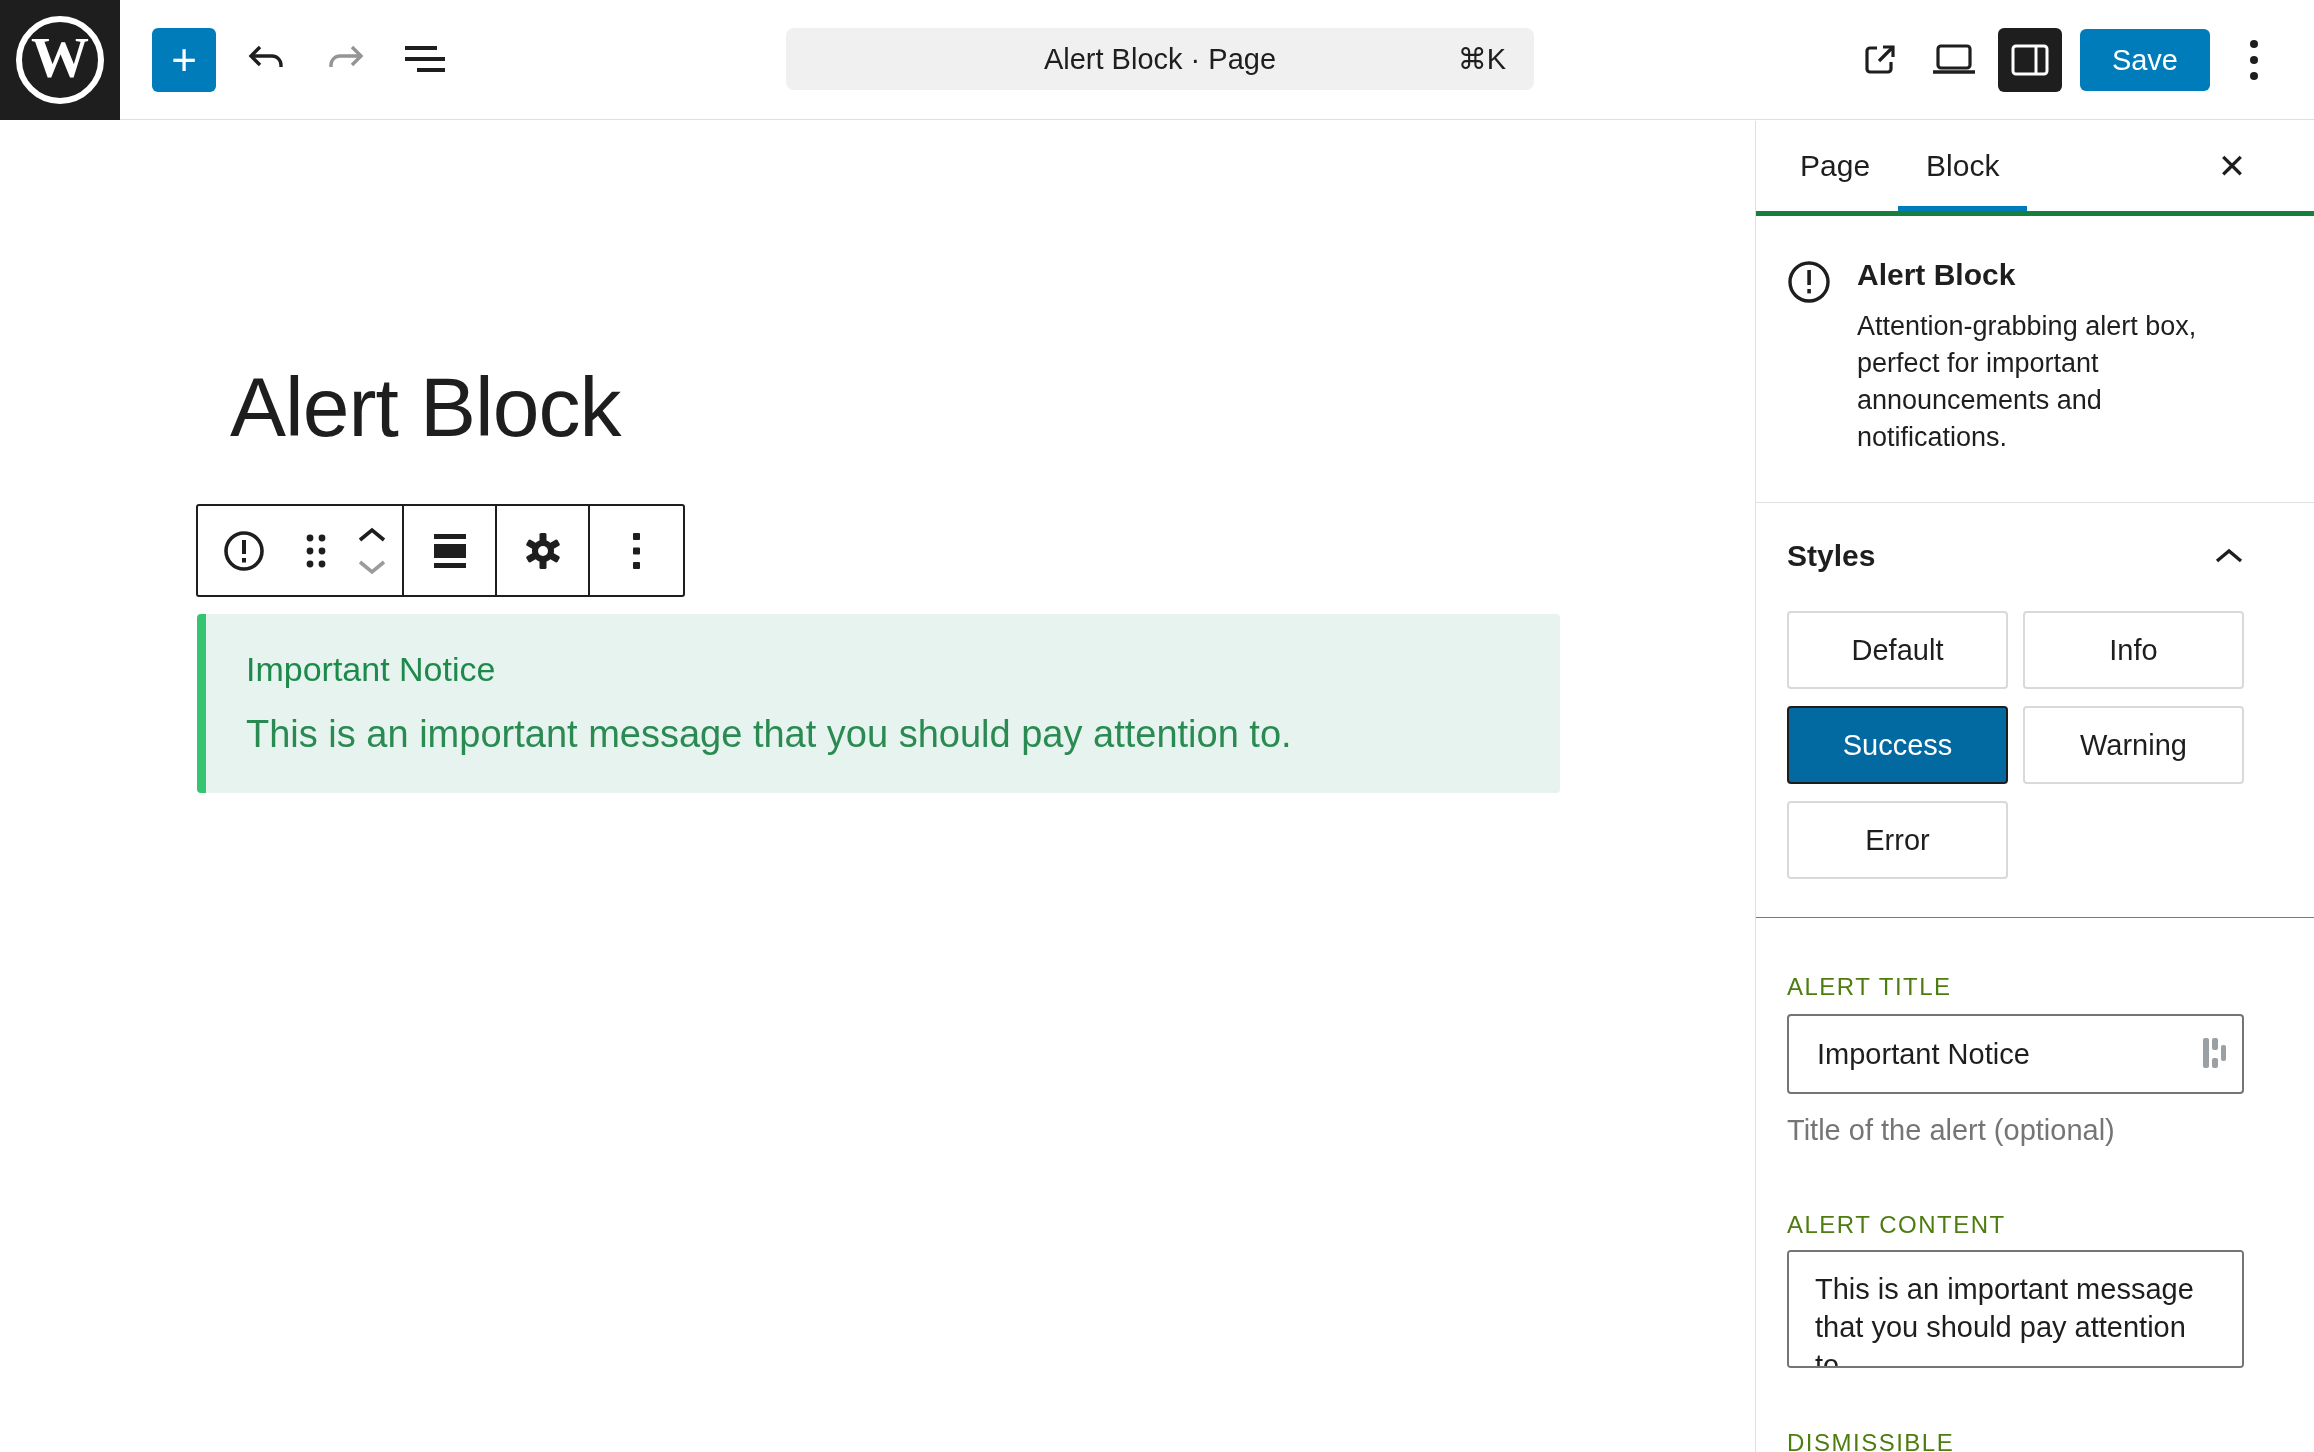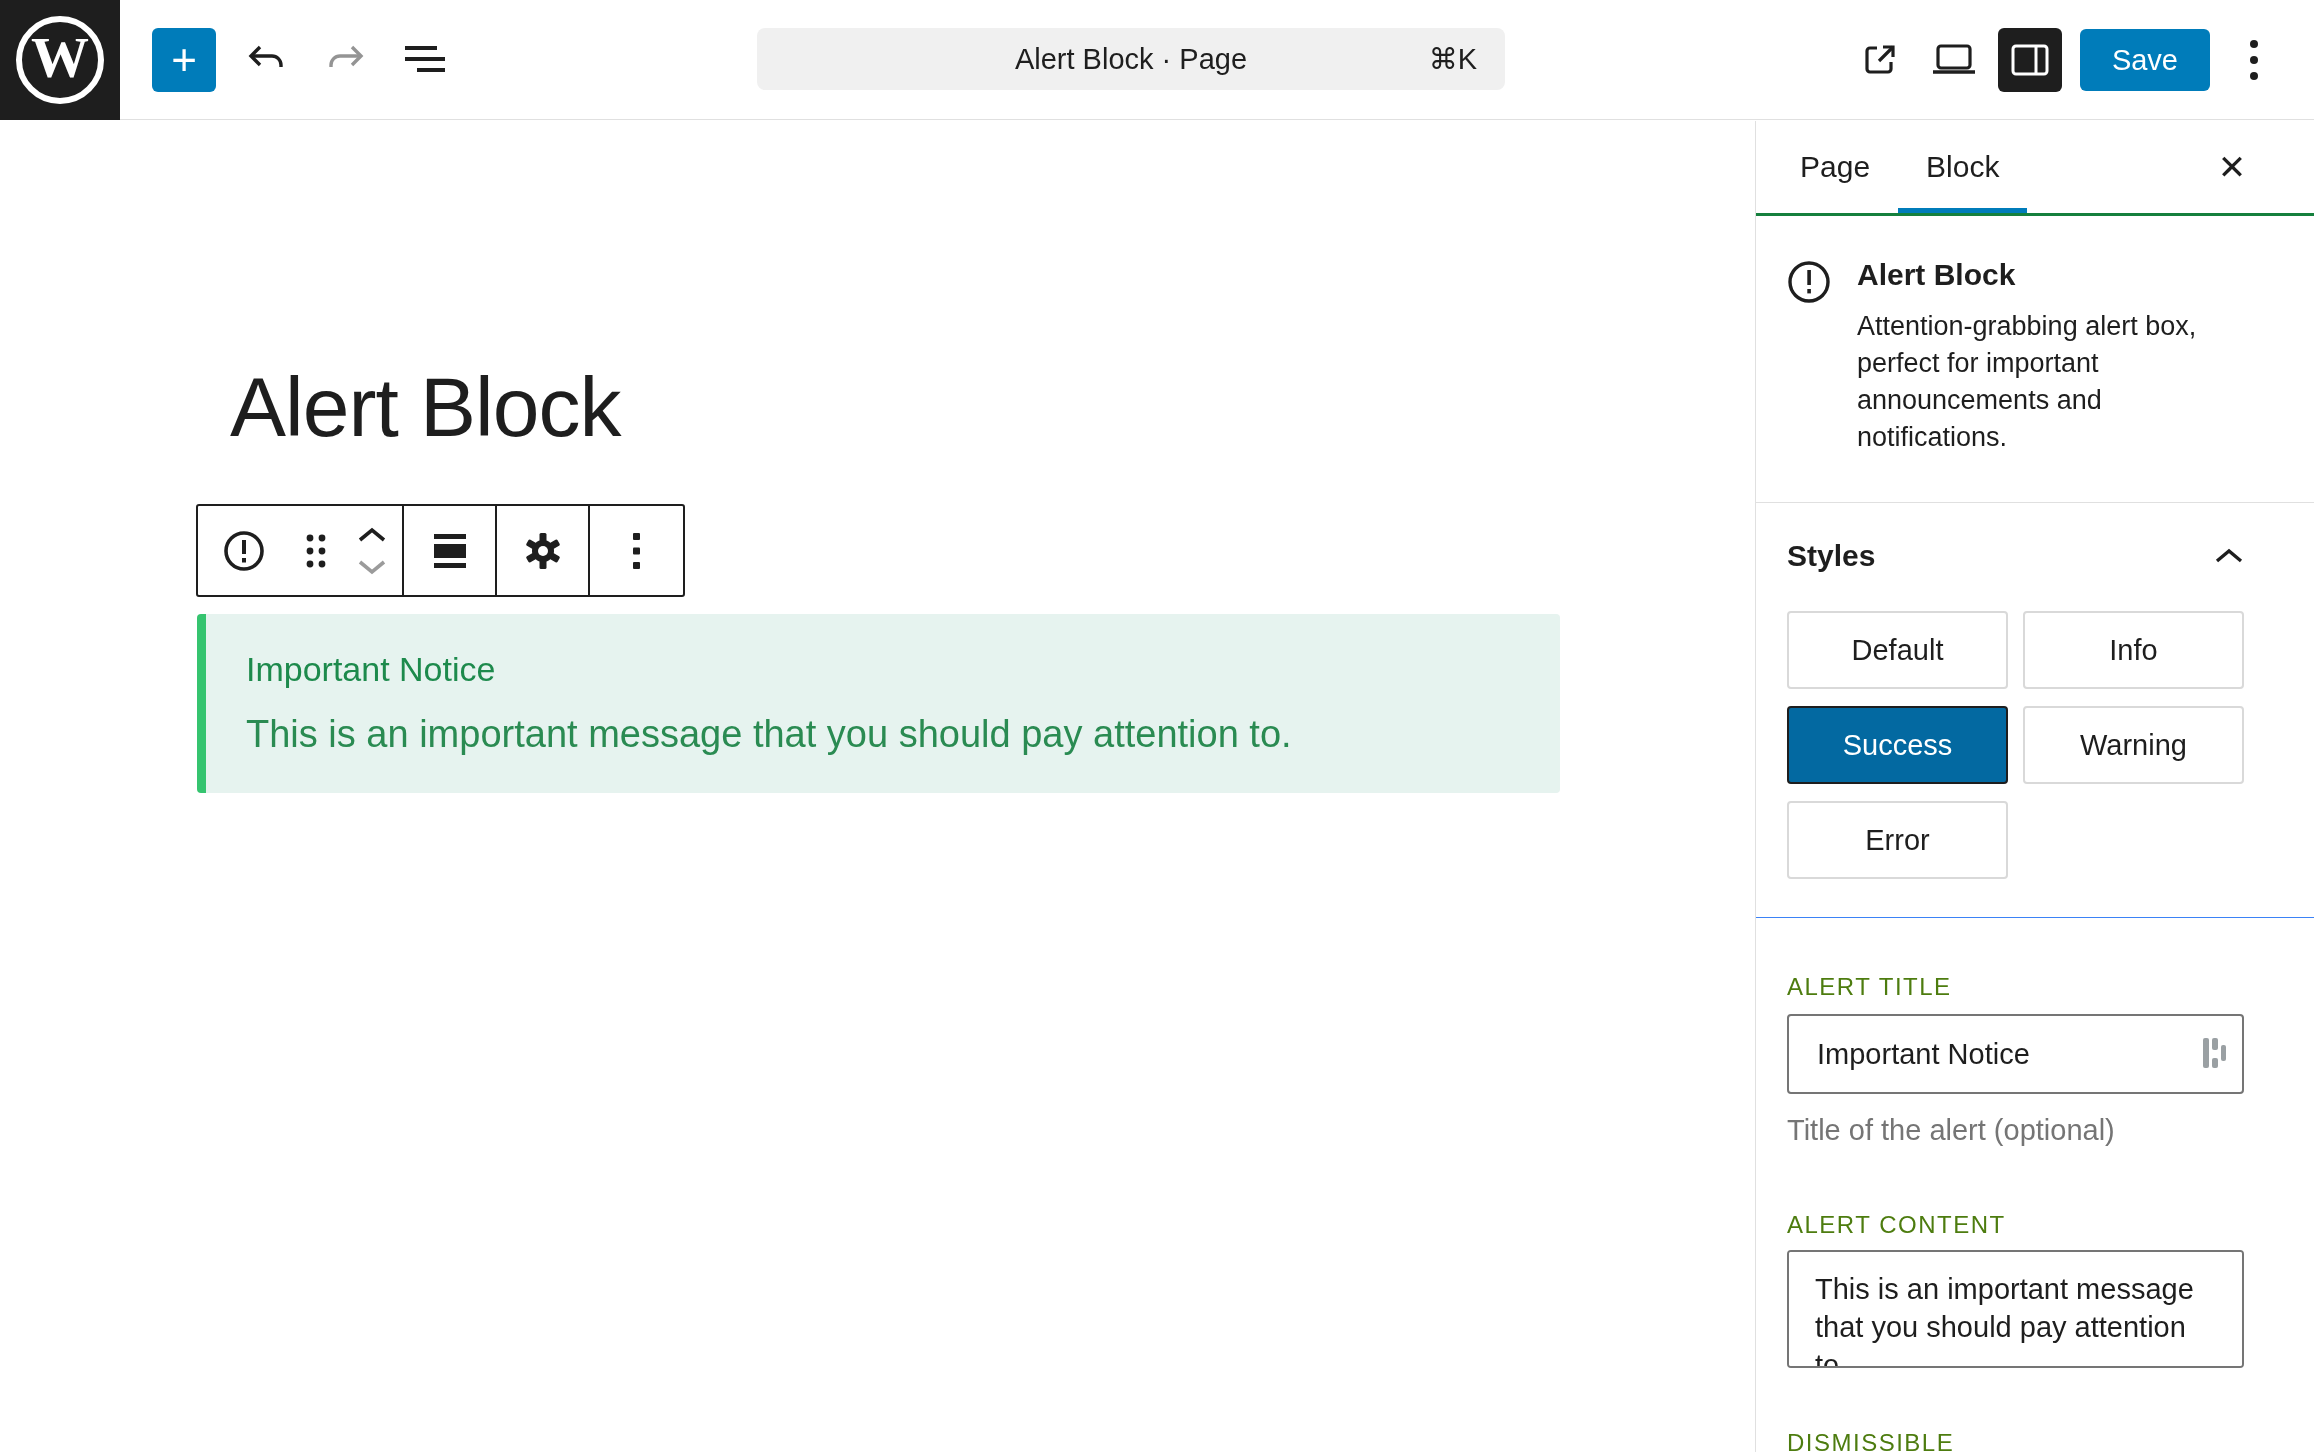--- a/index.html
+++ b/index.html
@@ -33,21 +33,21 @@
   .btn-inserter {
     width: 64px; height: 64px; border-radius: 6px; border: none;
     background: var(--accent); color: #fff; font-size: 44px; line-height: 1;
     display: flex; align-items: center; justify-content: center; cursor: pointer;
   }
   .icon-btn {
     width: 60px; height: 60px; background: transparent; border: none;
     display: flex; align-items: center; justify-content: center; cursor: pointer;
   }
   .cmdbar {
-    position: absolute; left: 757px; top: 28px; width: 748px; height: 62px;
+    position: absolute; left: 786px; top: 28px; width: 748px; height: 62px;
     background: #f0f0f0; border-radius: 8px;
     display: flex; align-items: center; justify-content: center; cursor: pointer;
   }
   .cmdbar-title { font-size: 29px; color: #1e1e1e; }
   .cmdbar-kbd { position: absolute; right: 28px; font-size: 29px; color: #1e1e1e; }
   .hdr-right { position: absolute; right: 30px; top: 0; height: 120px; display: flex; align-items: center; gap: 14px; }
   .btn-dark-toggle {
     width: 64px; height: 64px; border-radius: 6px; border: none; background: #1e1e1e;
     display: flex; align-items: center; justify-content: center; cursor: pointer;
   }
@@ -85,21 +85,21 @@
   }
   .alert-preview-title { font-size: 34px; font-weight: 500; color: var(--success-title); }
   .alert-preview-msg { font-size: 38px; font-weight: 400; color: var(--success-text); margin-top: 24px; }
 
   
   .sidebar {
     position: absolute; top: 121px; right: 0; width: 559px; bottom: 0;
     background: #fff; border-left: 1px solid #e0e0e0;
   }
   .sb-tabs {
-    position: relative; height: 95px; border-bottom: 3px solid #15803d;
+    position: relative; height: 95px; border-bottom: 5px solid #15803d;
     display: flex; align-items: stretch; padding-left: 16px;
   }
   .sb-tab {
     border: none; background: transparent; font-size: 30px; color: #1e1e1e;
     padding: 0 28px; cursor: pointer; display: flex; align-items: center;
   }
   .sb-tab.active { box-shadow: inset 0 -5px 0 0 var(--accent); font-weight: 400; }
   .sb-close {
     position: absolute; right: 58px; top: 50%; transform: translateY(-50%);
     border: none; background: transparent; font-size: 34px; color: #1e1e1e; cursor: pointer;

